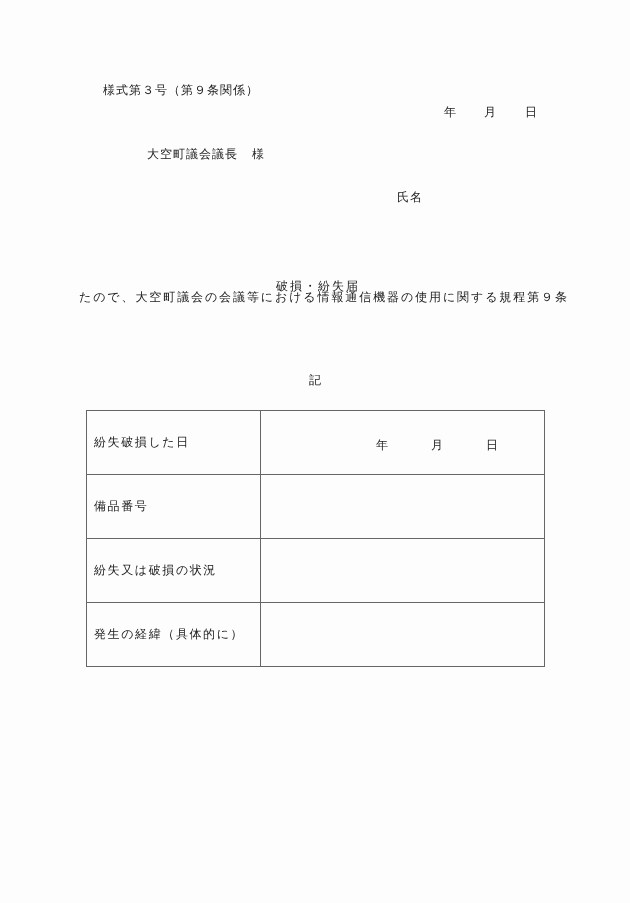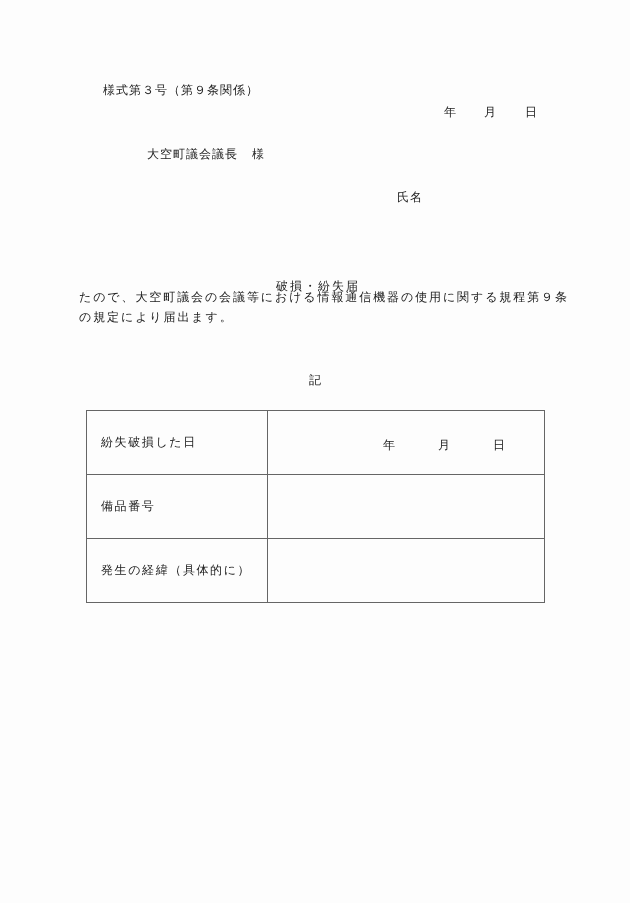--- a/index.html
+++ b/index.html
@@ -45,21 +45,21 @@
     }
     table.form-table td {
       border: 1px solid #666;
       height: 63px;
       padding: 0;
       vertical-align: middle;
       font-size: 12px;
     }
     table.form-table td.label {
       width: 166px;
-      padding-left: 14px;
+      padding-left: 7px;
       letter-spacing: 1.6px;
     }
     table.form-table td.value { position: relative; }
     .cell-date span { position: absolute; top: 26px; }
     .cell-y { left: 115px; }
     .cell-m { left: 170px; }
     .cell-d { left: 225px; }
     .spaced { letter-spacing: 15px; }
   </style>
 </head>
@@ -76,37 +76,40 @@
 <div class="abs addressee">
   <span>大空町議会議長</span><span class="sama">様</span>
 </div>
 
 <div class="abs name-label">氏名</div>
 
 <div class="abs doc-title">破損・紛失届</div>
 
 <div class="abs body-text">
   <div>たので、大空町議会の会議等における情報通信機器の使用に関する規程第９条</div>
-  <div>の規定により届出ます。</div>
 </div>
 
 <div class="abs ki">記</div>
 
 <table class="form-table">
   <tbody>
       <tr>
     <td class="label">紛失破損した日</td>
     <td class="value cell-date">
       <span class="cell-y">年</span>
       <span class="cell-m">月</span>
       <span class="cell-d">日</span>
     </td>
   </tr>
   <tr>
     <td class="label spaced">備品番号</td>
     <td class="value"></td>
   </tr>
   <tr>
+    <td class="label">紛失又は破損の状況</td>
+    <td class="value"></td>
+  </tr>
+  <tr>
     <td class="label">発生の経緯（具体的に）</td>
     <td class="value"></td>
   </tr>
 </tbody>
   </table>
 
 </body></html>

